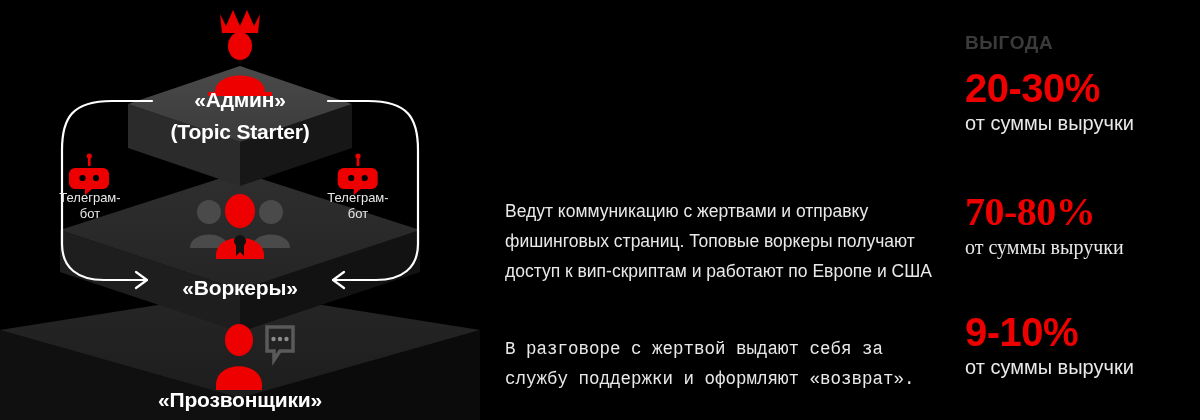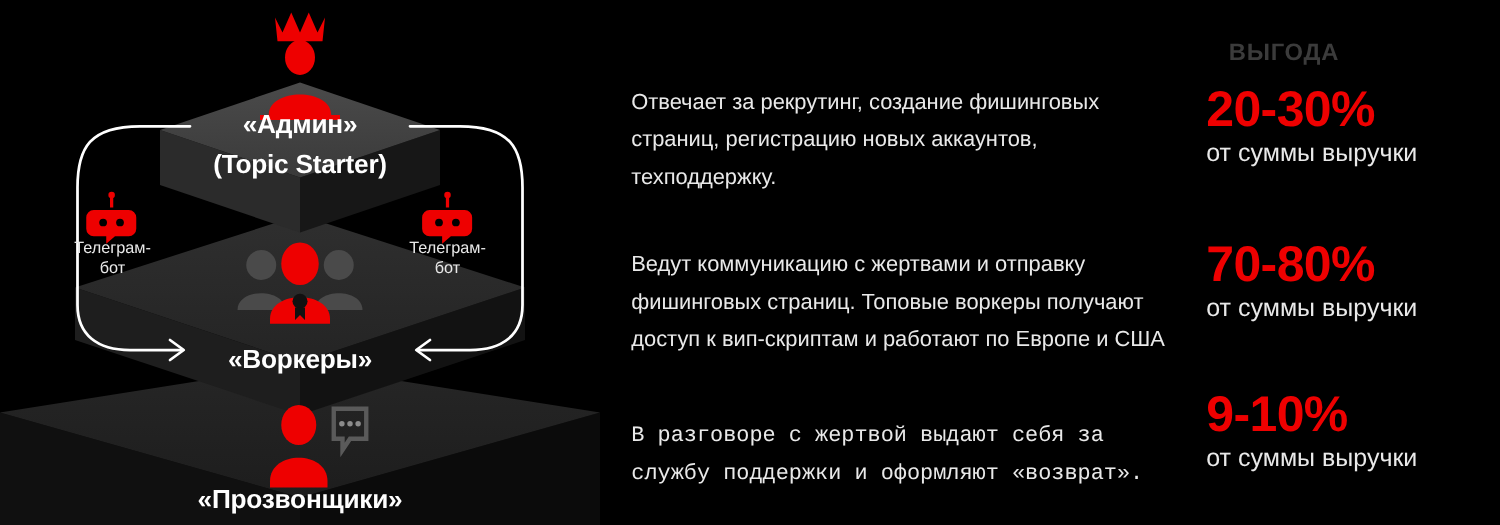--- a/index.html
+++ b/index.html
@@ -82,29 +82,28 @@
     left: 960px; top: 0;
     width: 240px; height: 420px;
   }
   .benefit-header {
     position: absolute;
     top: 32px; left: 5px;
     font-size: 19px;
     font-weight: bold;
     letter-spacing: 0.6px;
     color: #3b3b3b;
-    margin-left: 18px;
   }
   .benefit {
     position: absolute;
     left: 5px;
     width: 235px;
   }
   .benefit-0 { top: 66px; }
-  .benefit-1 { top: 190px; }
+  .benefit-1 { top: 190px; font-family: Liberation Serif, serif; }
   .benefit-2 { top: 310px; }
 
   .benefit-value {
     font-size: 40px;
     font-weight: bold;
     color: #ee0000;
     line-height: 44px;
     letter-spacing: -0.5px;
   }
   .benefit-sub {
@@ -250,21 +249,20 @@
       <span>Телеграм-</span><br>
       <span>бот</span>
     </div>
     <div class="bot-label right">
       <span>Телеграм-</span><br>
       <span>бот</span>
     </div>
   </div>
 
   <div class="descriptions">
-    <div class="desc desc-0">Отвечает за рекрутинг, создание фишинговых страниц, регистрацию новых аккаунтов, техподдержку.</div>
     <div class="desc desc-1">Ведут коммуникацию с жертвами и отправку фишинговых страниц. Топовые воркеры получают доступ к вип-скриптам и работают по Европе и США</div>
     <div class="desc desc-2">В разговоре с жертвой выдают себя за службу поддержки и оформляют «возврат».</div>
   </div>
 
   <div class="benefits">
     <div class="benefit-header">ВЫГОДА</div>
 
     <div class="benefit benefit-0">
       <div class="benefit-value">20-30%</div>
       <div class="benefit-sub">от суммы выручки</div>

